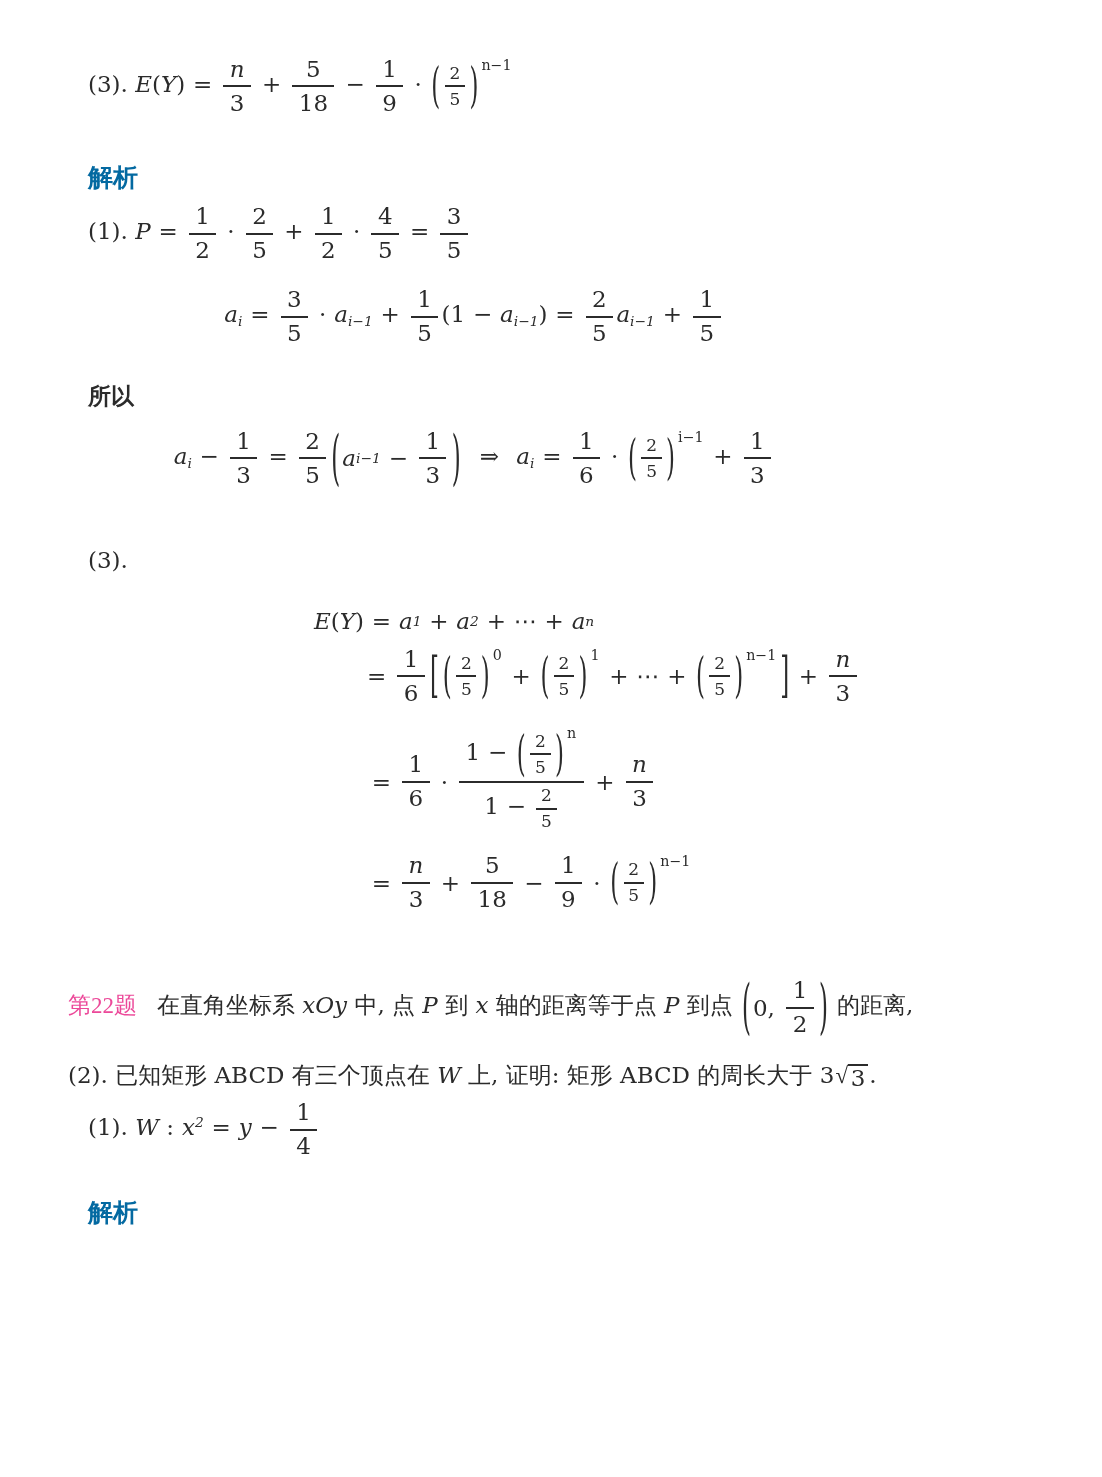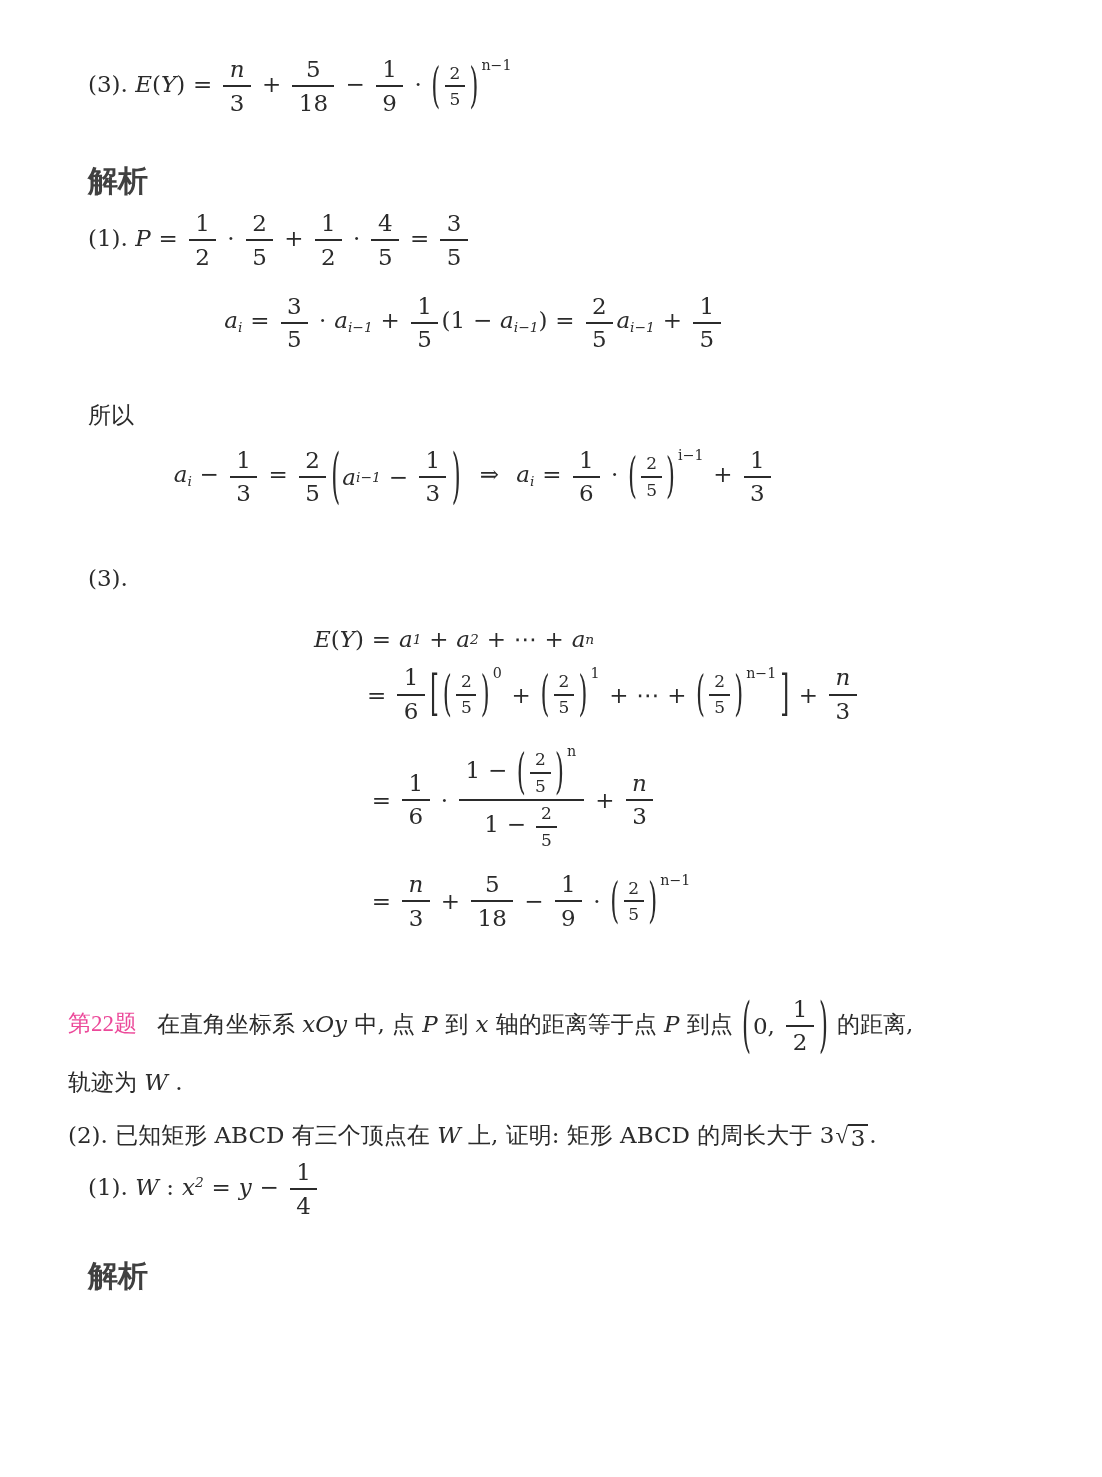--- a/index.html
+++ b/index.html
@@ -27,30 +27,30 @@
   .m-frac.sm{font-size:0.74em;}
   .m-grp{display:inline-flex;align-items:center;vertical-align:middle;margin:0 0.08em;}
   .m-grp-inner{display:inline-flex;align-items:center;padding:0 2px;}
   .m-delim{display:inline-block;font-family:"DejaVu Serif",serif;transform-origin:center;line-height:1.1;}
   .m-gsup{align-self:flex-start;font-size:0.62em;margin-left:3px;transform:translateY(-0.4em);font-family:"DejaVu Serif",serif;}
   .m-sqrt{display:inline-flex;align-items:stretch;vertical-align:middle;margin:0 0.05em;}
   .m-rad{line-height:1.05;}
   .m-sqrt-inner{border-top:2px solid currentColor;padding:0 0.12em;line-height:1.05;display:inline-block;}
   
   .sec-hdr{
-    font-family:Liberation Serif, serif;
-    font-weight:700;font-size:30px;color:#404040;line-height:1.3;
+    font-family:Liberation Sans, sans-serif;
+    font-weight:700;font-size:25px;color:#0369a1;line-height:1.3;
   }
   .row{white-space:nowrap;}
   .eq-top{margin-top:6px;}
   .hdr-analysis1{margin-top:44px;}
   .eq-p1{margin-top:10px;}
   .line-p2{margin-top:14px;}
   .eq-center{text-align:center;margin-top:22px;}
-  .line-suoyi{margin-top:46px;}
+  .line-suoyi{margin-top:34px;font-weight:bold;}
   .eq-center2{text-align:center;margin-top:16px;}
   .line-p3{margin-top:58px;}
   .align-block{margin:34px 0 0 212px;}
   .align-row{display:flex;align-items:center;}
   .align-row .al{width:64px;display:flex;justify-content:flex-end;}
   .align-row .ar{display:flex;align-items:center;white-space:nowrap;}
   .align-row.r2{margin-top:12px;}
   .align-row.r3{margin-top:24px;}
   .align-row.r4{margin-top:20px;}
   .q22-wrap{margin-top:64px;margin-left:-20px;}
@@ -315,21 +315,20 @@
           <span class="m-grp-inner">
             <span class="m-rm">0,</span>
             <span class="m-space">&nbsp;</span>
             <span class="m-frac">
               <span class="fn"><span class="m-rm">1</span></span>
               <span class="fd"><span class="m-rm">2</span></span>
             </span>
           </span>
           <span class="m-delim" style="transform: scaleY(2.64);">)</span>
         </span><span class="m-rm"> 的距离, 记动点 </span><span class="m-it">P</span><span class="m-rm"> 的</span></div>
-    <div class="q22-line2"><span class="m-rm">轨迹为 </span><span class="m-it">W</span><span class="m-rm"> .</span></div>
   </div>
 
   <div class="row q-sub2"><span class="m-rm">(2). 已知矩形 ABCD 有三个顶点在 </span><span class="m-it">W</span><span class="m-rm"> 上, 证明: 矩形 ABCD 的周长大于 </span><span class="m-rm">3</span><span class="m-sqrt">
         <span class="m-rad">√</span>
         <span class="m-sqrt-inner"><span class="m-rm">3</span></span>
       </span><span class="m-rm">.</span></div>
 
 
   <div class="row eq-w"><span class="m-rm">(1). </span><span class="m-it">W</span><span class="m-rm"> :</span><span class="m-space">&nbsp;</span><span class="m-it">x</span><span class="m-sup">2</span><span class="m-op">=</span><span class="m-it">y</span><span class="m-op">−</span><span class="m-frac">
         <span class="fn"><span class="m-rm">1</span></span>

